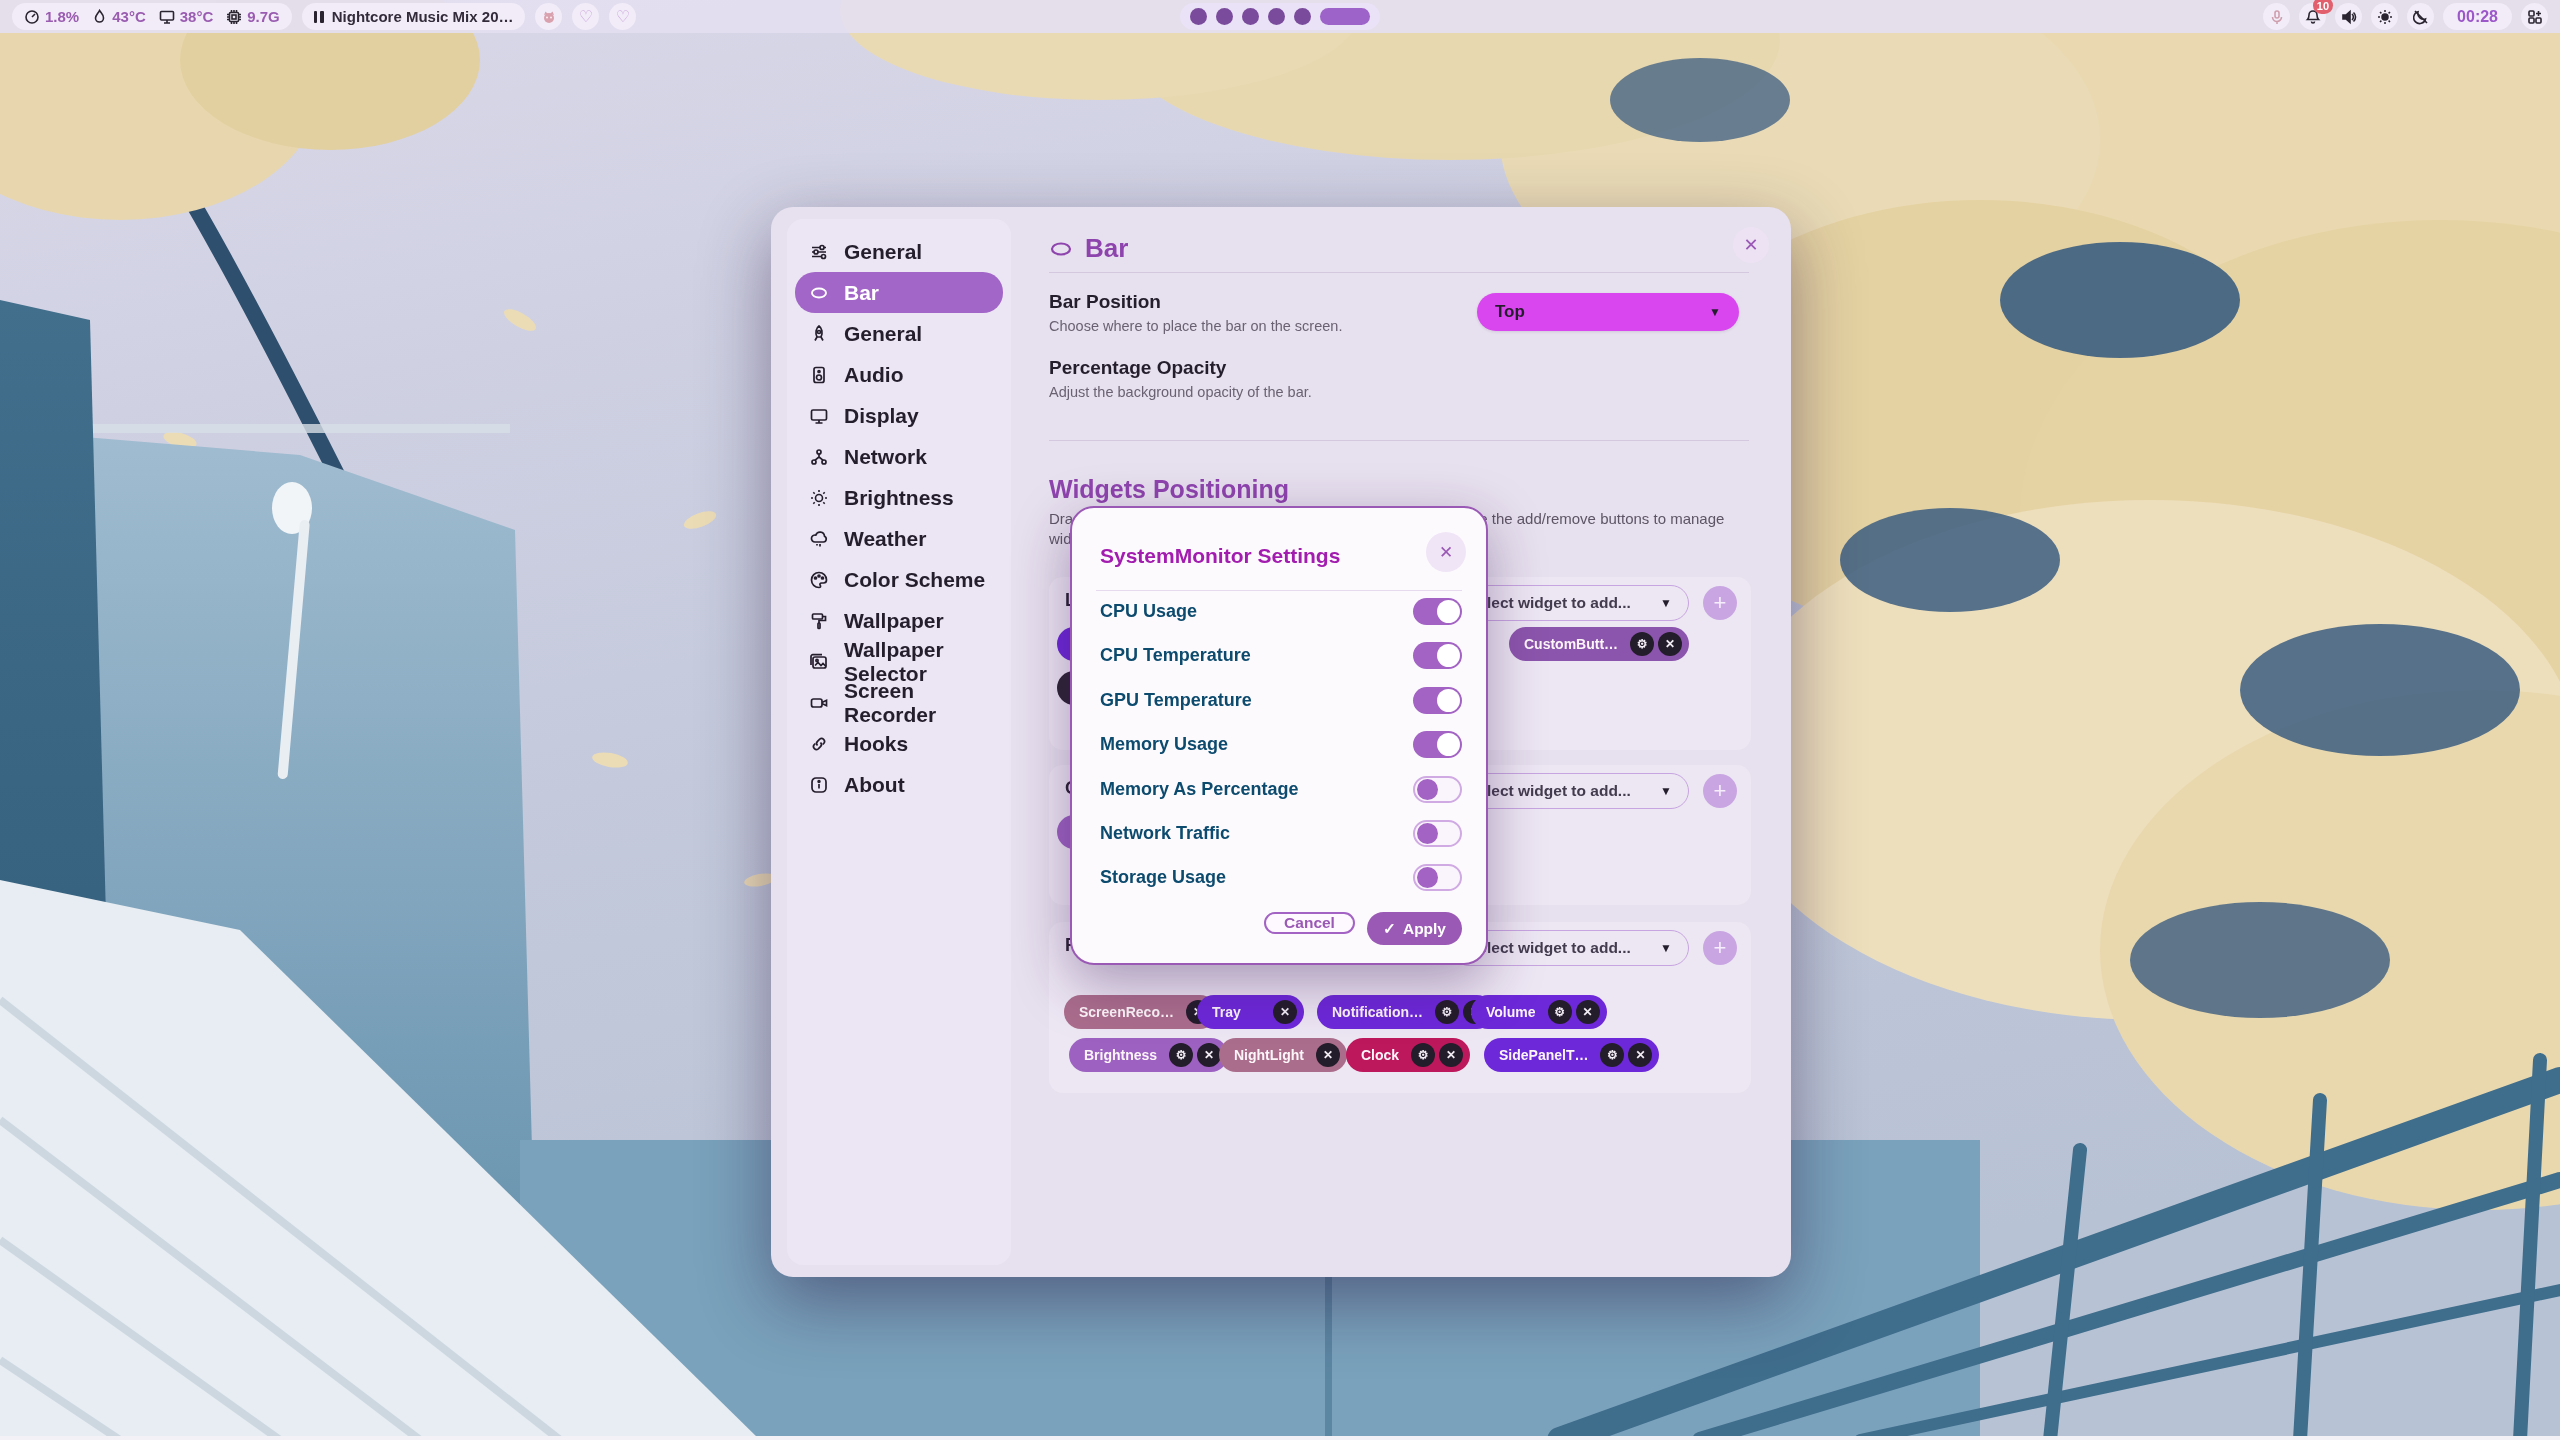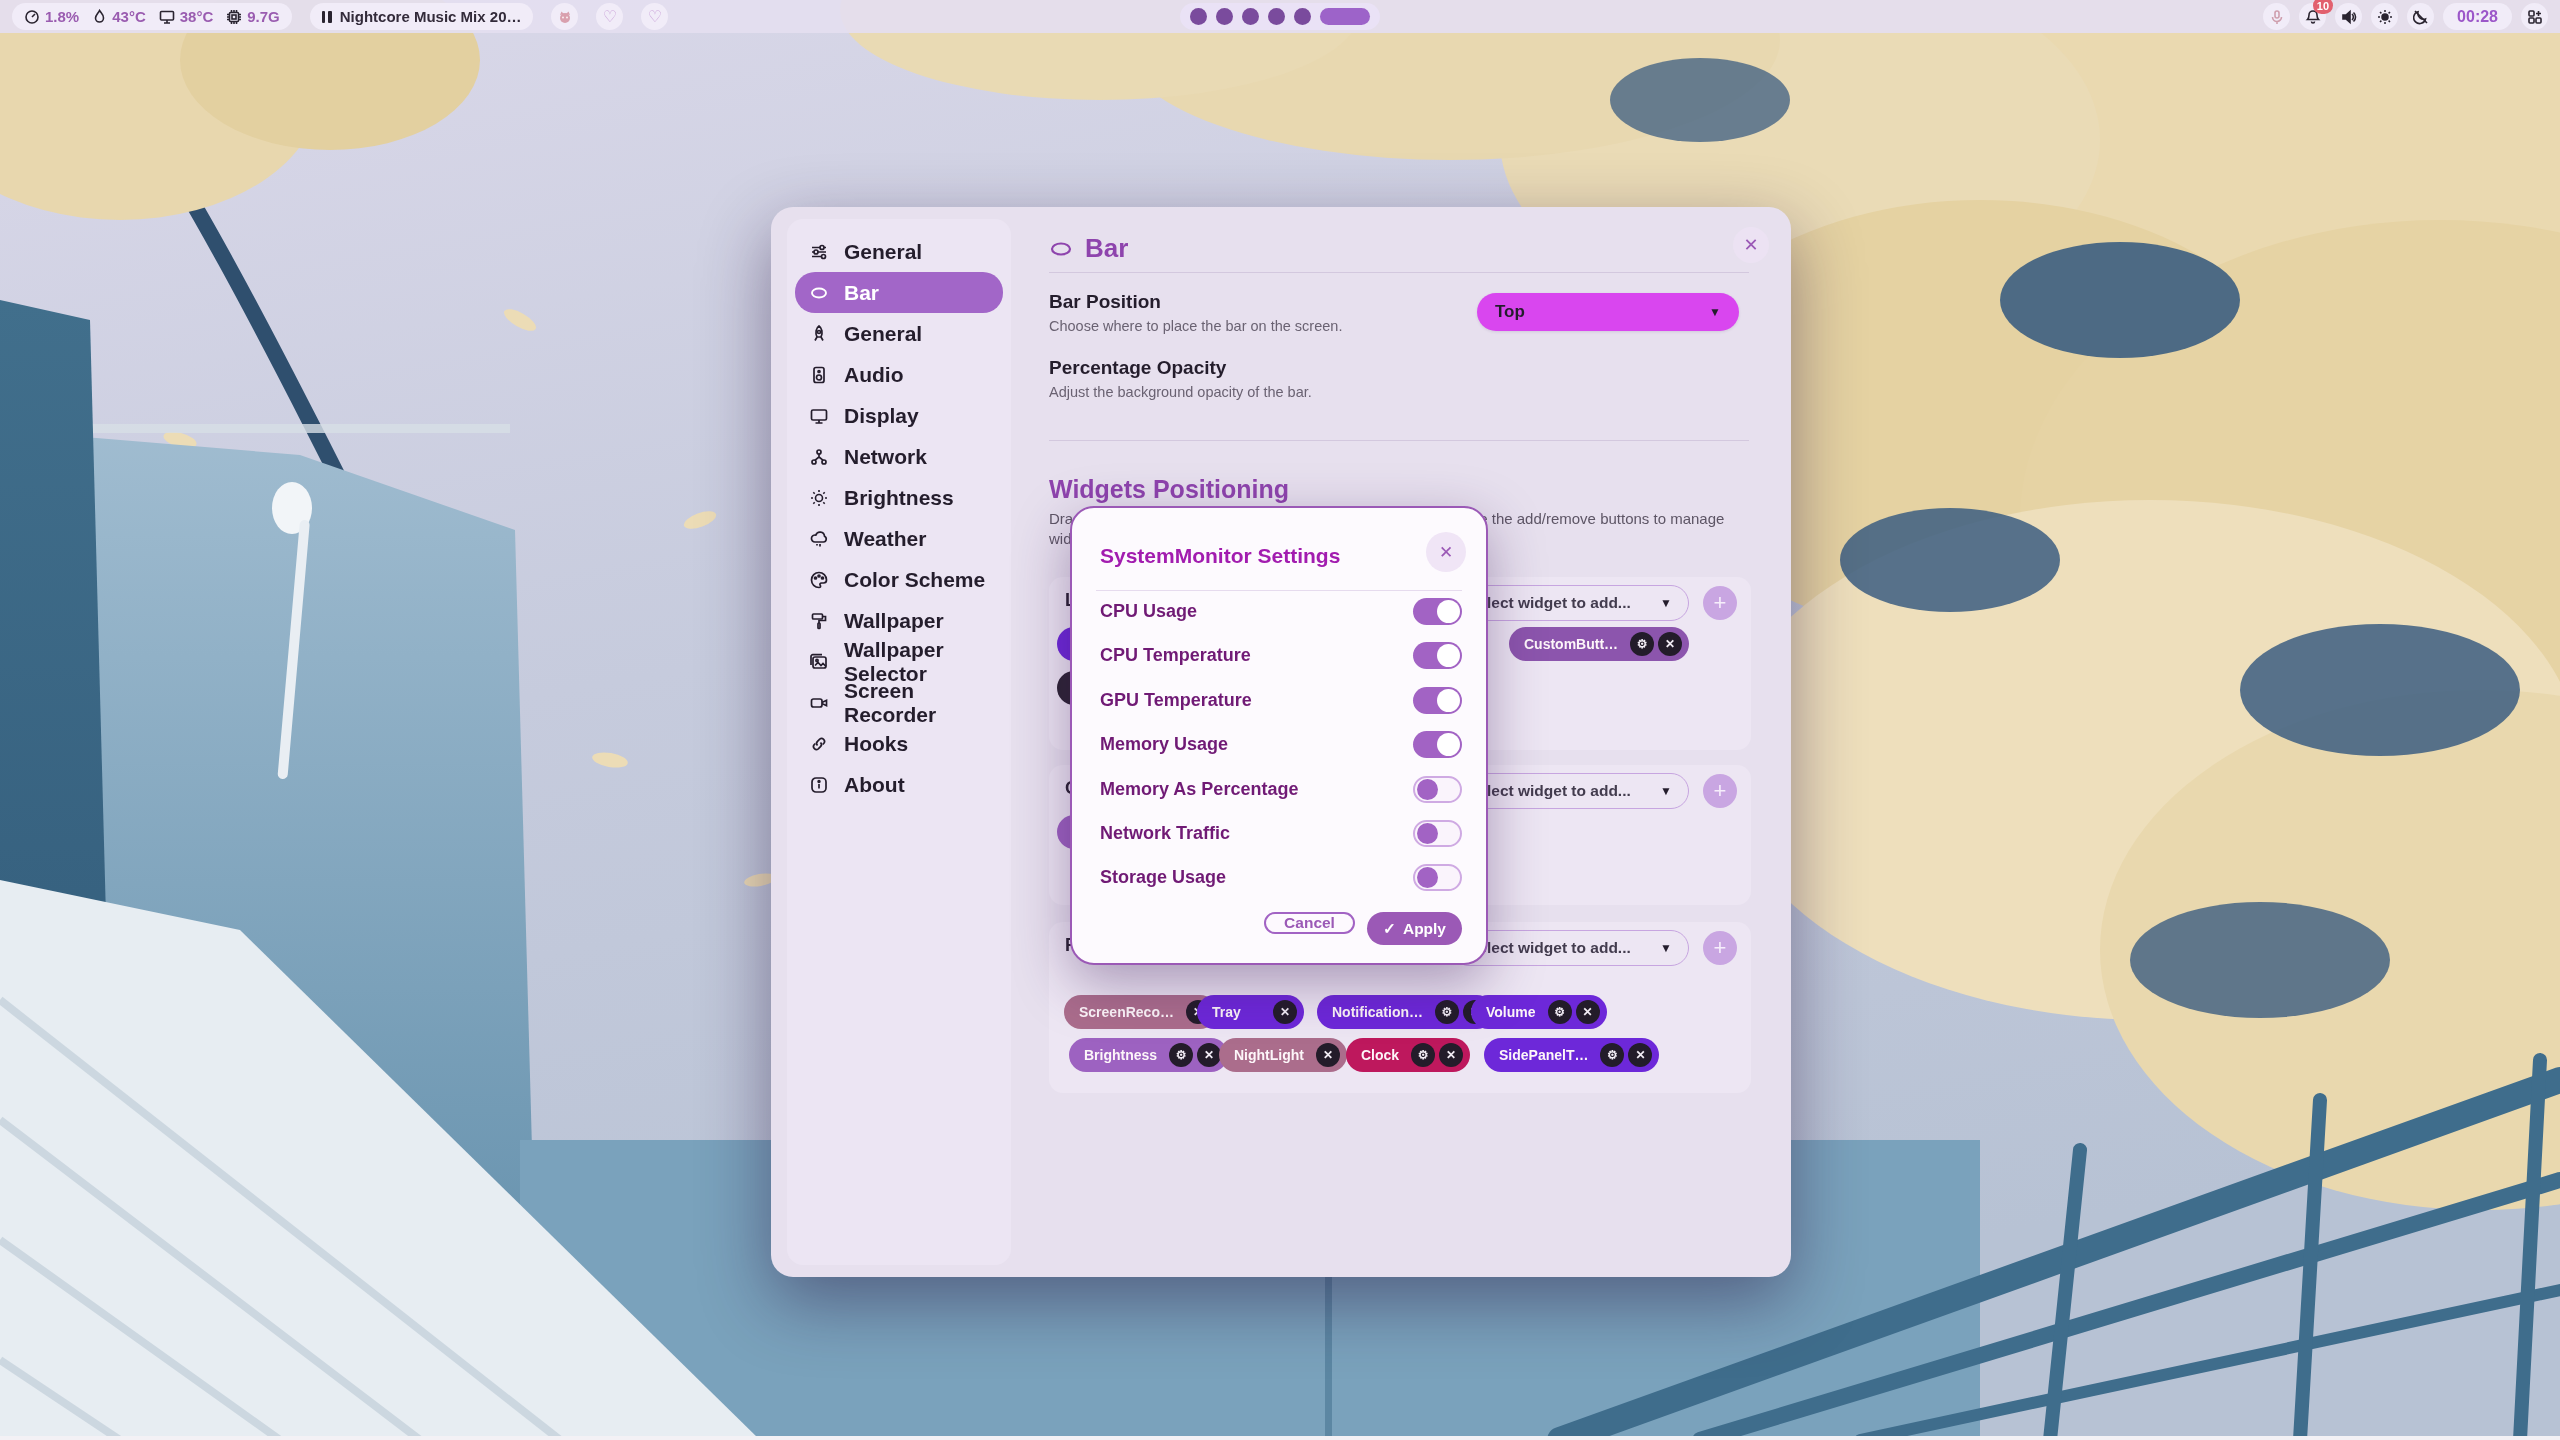--- a/index.html
+++ b/index.html
@@ -5,21 +5,21 @@
   * { margin:0; padding:0; box-sizing:border-box; }
   html,body { width:2560px; height:1440px; overflow:hidden; font-family:"Liberation Sans", sans-serif; }
   .stage { position:relative; width:2560px; height:1440px; overflow:hidden; background:#c7cddc; }
 
   
   .wallpaper { position:absolute; inset:0; z-index:0; }
 
   
   .topbar { position:absolute; top:0; left:0; right:0; height:33px; z-index:40;
     background:rgba(228,222,240,.92); display:flex; align-items:center; padding:0 12px; }
-  .tb-left { display:flex; align-items:flex-end; gap:18px; }
+  .tb-left { display:flex; align-items:flex-end; gap:10px; }
   .pill { background:#f1ecf8; border-radius:14px; height:27px; display:flex; align-items:center; padding:0 12px; }
   .stats { gap:13px; }
   .stat { display:flex; align-items:center; gap:5px; color:#9a5cb0; font-size:15px; font-weight:700; }
   .stat svg { display:block; }
   .media { gap:8px; color:#332b3a; font-size:15px; font-weight:700; }
   .pausebars { display:flex; gap:3px; }
   .pausebars i { width:3.5px; height:12px; background:#2a2430; border-radius:1px; }
   .circ { width:27px; height:27px; border-radius:50%; background:#f1ecf8; display:flex; align-items:center; justify-content:center; }
   .heart { color:#cba4da; font-size:16px; line-height:1; }
   .tb-center { position:absolute; left:50%; top:3px; transform:translateX(-50%);
@@ -91,21 +91,21 @@
 
   
   .modal { position:absolute; left:1070px; top:506px; width:418px; height:459px; z-index:30;
     background:#fdfafe; border:2.5px solid #9b59b6; border-radius:24px;
     box-shadow:0 18px 55px rgba(55,20,85,.38); }
   .modal-title { position:absolute; left:28px; top:36px; color:#a21caf; font-size:21px; font-weight:700; }
   .modal-close { position:absolute; right:20px; top:24px; width:40px; height:40px; border-radius:50%;
     background:#f0e5f6; color:#9b59b6; font-size:17px; display:flex; align-items:center; justify-content:center; }
   .modal-div { position:absolute; left:24px; right:24px; top:82px; height:1px; background:#e6dbee; }
   .mrow { position:absolute; left:28px; right:24px; height:30px; display:flex; align-items:center; justify-content:space-between; }
-  .mrow .mlabel { font-size:18px; font-weight:700; color:#701a75; }
+  .mrow .mlabel { font-size:18px; font-weight:700; color:#0c4a6e; }
   .toggle { position:relative; width:49px; height:27px; border-radius:14px; }
   .toggle.on { background:#a263c4; }
   .toggle.on .knob { position:absolute; right:2px; top:2px; width:23px; height:23px; border-radius:50%; background:#fff; }
   .toggle.off { background:#faf4fc; border:2px solid #cfaae3; }
   .toggle.off .knob { position:absolute; left:2px; top:1px; width:21px; height:21px; border-radius:50%; background:#a263c4; }
   .modal-btns { position:absolute; right:24px; bottom:18px; display:flex; gap:12px; }
   .btn-cancel { height:22px; border-radius:17px; border:2px solid #a263c4; color:#9b59b6;
     background:#fdf9fe; font-size:15.5px; font-weight:700; display:flex; align-items:center; padding:0 18px; }
   .btn-apply { height:33px; border-radius:17px; background:#9b59b6; color:#fff;
     font-size:15.5px; font-weight:700; display:flex; align-items:center; gap:7px; padding:0 16px; }

